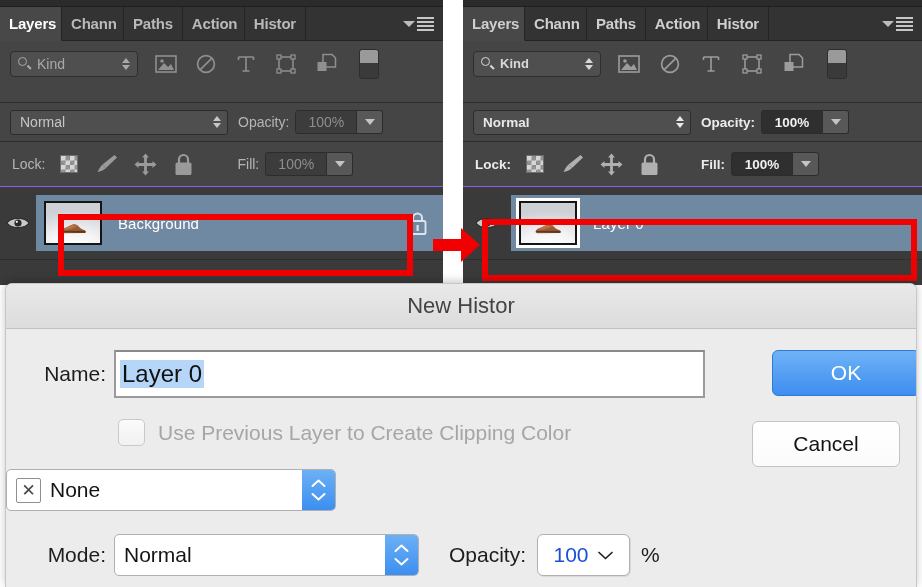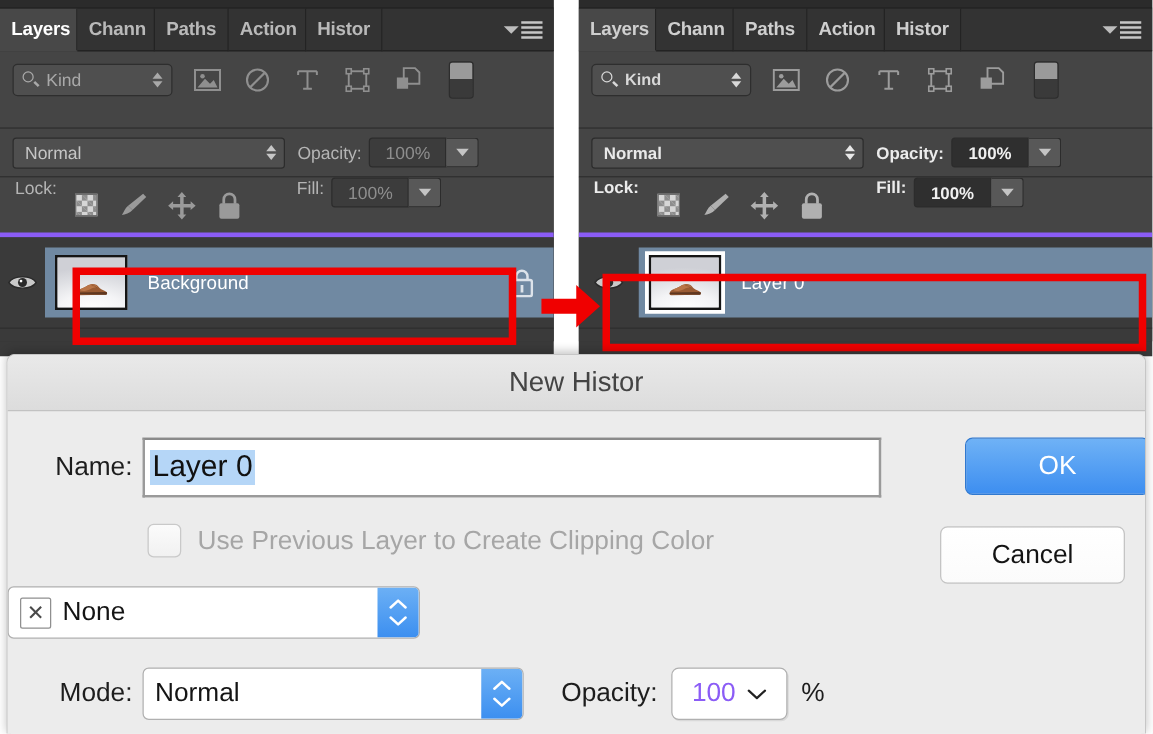--- a/index.html
+++ b/index.html
@@ -212,22 +212,23 @@
     border-left: 5px solid transparent;
     border-right: 5px solid transparent;
     border-top: 6px solid #c4c4c4;
   }
 
   
   .lockrow {
     height: 44px;
     background: #454545;
     display: flex;
+    align-items: center;
     padding: 0 8px 0 12px;
-    border-bottom: 4px solid #8b5cf6;
+    border-bottom: 1px solid #8b5cf6;
   }
   .lock-label { font-size: 14px; color: #b5b5b5; margin-right: 12px; }
   #panel-right .lock-label { color: #ececec; font-weight: bold; font-size: 13.5px; }
   .lock-icons { display: flex; align-items: center; gap: 14px; color: #9a9a9a; }
   #panel-right .lock-icons { color: #b0b0b0; }
   .lk { width: 24px; height: 24px; display: flex; align-items: center; justify-content: center; }
   .checker {
     width: 18px; height: 18px;
     background-image:
       linear-gradient(45deg, #8d8d8d 25%, transparent 25%, transparent 75%, #8d8d8d 75%),
@@ -459,21 +460,21 @@
     background: #ffffff;
     border: 1px solid #b0b0b0;
     border-radius: 6px;
     box-sizing: border-box;
     display: flex;
     align-items: center;
     justify-content: center;
     gap: 8px;
     box-shadow: 1px 1px 0 rgba(0,0,0,0.08);
   }
-  .opacity-val { font-size: 21px; color: #8b5cf6; }
+  .opacity-val { font-size: 21px; color: #1d4ed8; }
   .pct { font-size: 21px; color: #1d1d1d; margin-left: 11px; }
 
   .btn {
     position: absolute;
     width: 148px;
     height: 46px;
     border-radius: 6px;
     display: flex;
     align-items: center;
     justify-content: center;

